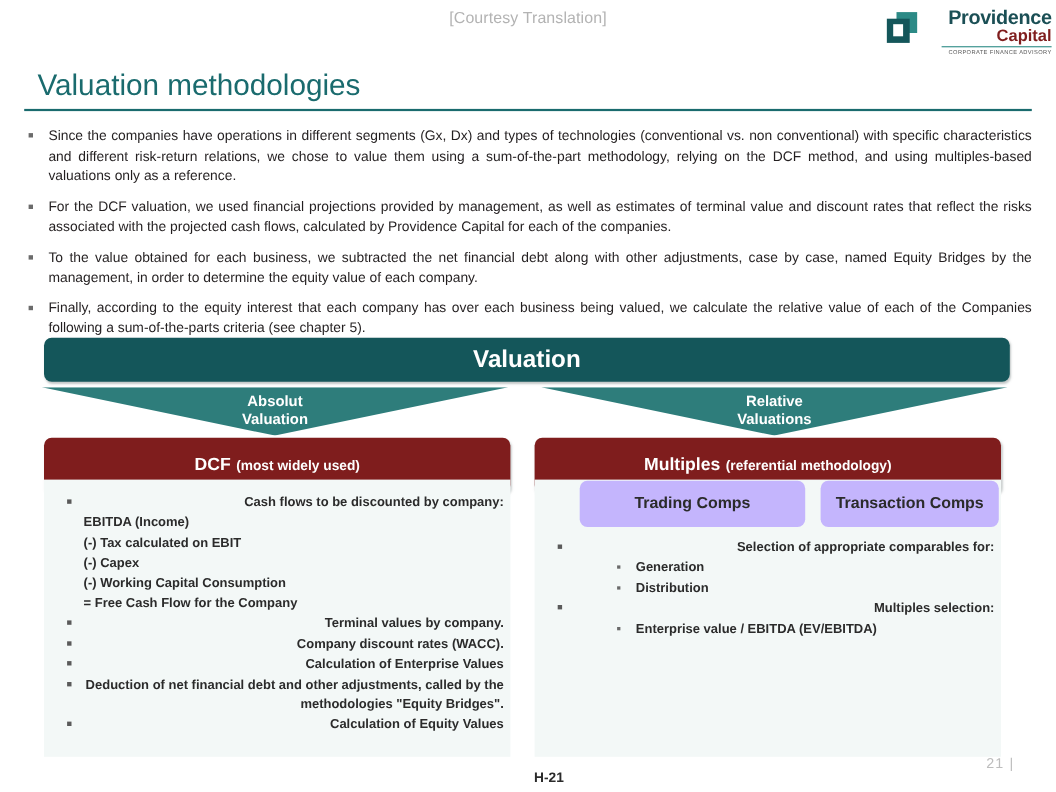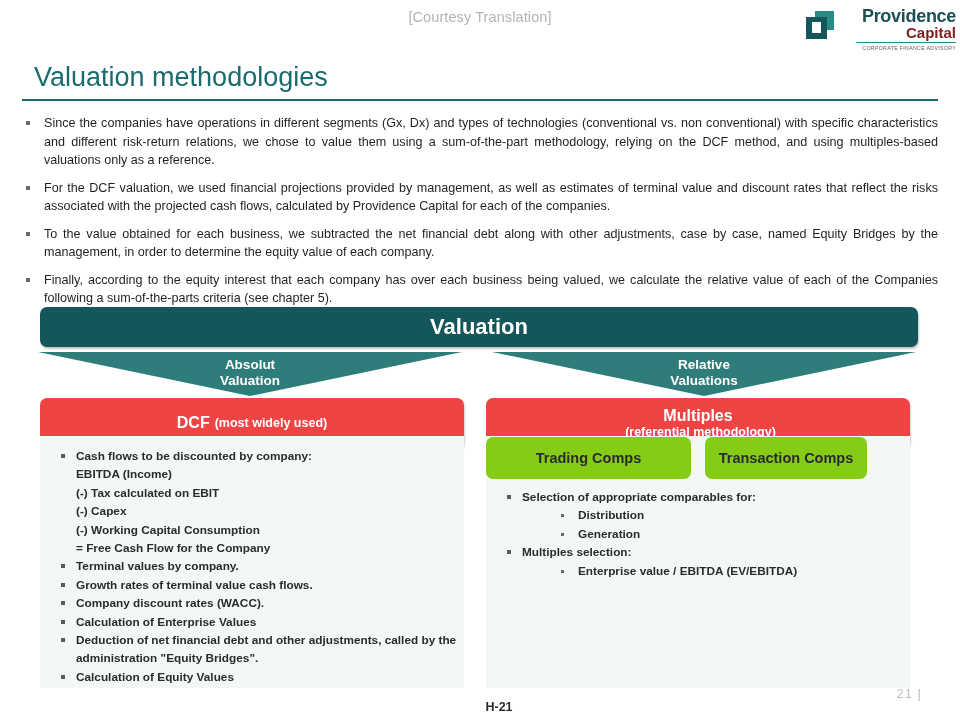--- a/index.html
+++ b/index.html
@@ -158,76 +158,78 @@
     line-height: 16px;
     z-index: 2;
   }
   .chev-left  { left: 38px;  top: 352px; width: 424px; }
   .chev-right { left: 492px; top: 352px; width: 424px; }
 
   .method-bar {
     position: absolute;
     height: 50px;
     border-radius: 7px;
-    background: #ef4444;
+    background: #7f1d1d;
     color: #ffffff;
     display: flex;
     align-items: center;
     justify-content: center;
     box-shadow: 1px 2px 2px rgba(130,140,140,0.4);
   }
   .method-bar .big { font-size: 16px; font-weight: bold; }
   .method-bar .small { font-size: 12.5px; font-weight: bold; padding-left: 5px; }
   .method-left  { left: 40px;  top: 398px; width: 424px; }
-  .method-right { left: 486px; top: 398px; width: 424px; flex-direction: column; }
+  .method-right { left: 486px; top: 398px; width: 424px; }
 
   .panel {
     position: absolute;
     background: #f3f8f7;
   }
   .panel-left  { left: 40px;  top: 436px; width: 424px; height: 252px; }
   .panel-right { left: 486px; top: 436px; width: 424px; height: 252px; }
 
   .comps-row {
     position: absolute;
     left: 486px;
     top: 437px;
     width: 424px;
     height: 42px;
   }
   .comps-box {
     position: absolute;
     top: 0;
     height: 42px;
-    background: #84cc16;
+    background: #c4b5fd;
     border-radius: 7px;
     display: flex;
     align-items: center;
     justify-content: center;
     font-size: 14.5px;
     font-weight: bold;
     color: #2b2b2b;
+    margin-left: 41px;
   }
   .comps-box.b1 { left: 0px;   width: 205px; }
   .comps-box.b2 { left: 219px; width: 162px; }
 
   .panel-list {
     position: absolute;
     font-size: 11.8px;
     font-weight: bold;
     color: #2b2b2b;
     line-height: 18.4px;
   }
   .pl-left  { left: 58px;  top: 447px; width: 400px; }
   .pl-right { left: 504px; top: 488px; width: 400px; }
 
   .pitem {
     position: relative;
     padding-left: 18px;
     margin-bottom: 0px;
+    text-align: right;
   }
   .pitem > .sq {
     position: absolute;
     left: 3px;
     top: 7px;
     width: 4px;
     height: 4px;
     background: #5a5a5a;
   }
   .psub {
@@ -350,31 +352,30 @@
   </div>
 
   <div class="panel-list pl-left">
     <div class="pitem"><span class="sq"></span><span>Cash flows to be discounted by company:</span></div>
     <div class="pplain"><span>EBITDA (Income)</span></div>
     <div class="pplain"><span>(-) Tax calculated on EBIT</span></div>
     <div class="pplain"><span>(-) Capex</span></div>
     <div class="pplain"><span>(-) Working Capital Consumption</span></div>
     <div class="pplain"><span>= Free Cash Flow for the Company</span></div>
     <div class="pitem"><span class="sq"></span><span>Terminal values by company.</span></div>
-    <div class="pitem"><span class="sq"></span><span>Growth rates of terminal value cash flows.</span></div>
     <div class="pitem"><span class="sq"></span><span>Company discount rates (WACC).</span></div>
     <div class="pitem"><span class="sq"></span><span>Calculation of Enterprise Values</span></div>
-    <div class="pitem"><span class="sq"></span><span>Deduction of net financial debt and other adjustments, called by the administration "Equity Bridges".</span></div>
+    <div class="pitem"><span class="sq"></span><span>Deduction of net financial debt and other adjustments, called by the methodologies "Equity Bridges".</span></div>
     <div class="pitem"><span class="sq"></span><span>Calculation of Equity Values</span></div>
   </div>
 
   <div class="panel-list pl-right">
     <div class="pitem"><span class="sq"></span><span>Selection of appropriate comparables for:</span></div>
+    <div class="psub"><span class="sq"></span><span>Generation</span></div>
     <div class="psub"><span class="sq"></span><span>Distribution</span></div>
-    <div class="psub"><span class="sq"></span><span>Generation</span></div>
     <div class="pitem"><span class="sq"></span><span>Multiples selection:</span></div>
     <div class="psub"><span class="sq"></span><span>Enterprise value / EBITDA (EV/EBITDA)</span></div>
   </div>
 
 </div>
 
 <div class="footer-num">21  |</div>
 <div class="footer-code">H-21</div>
 
 </body></html>

